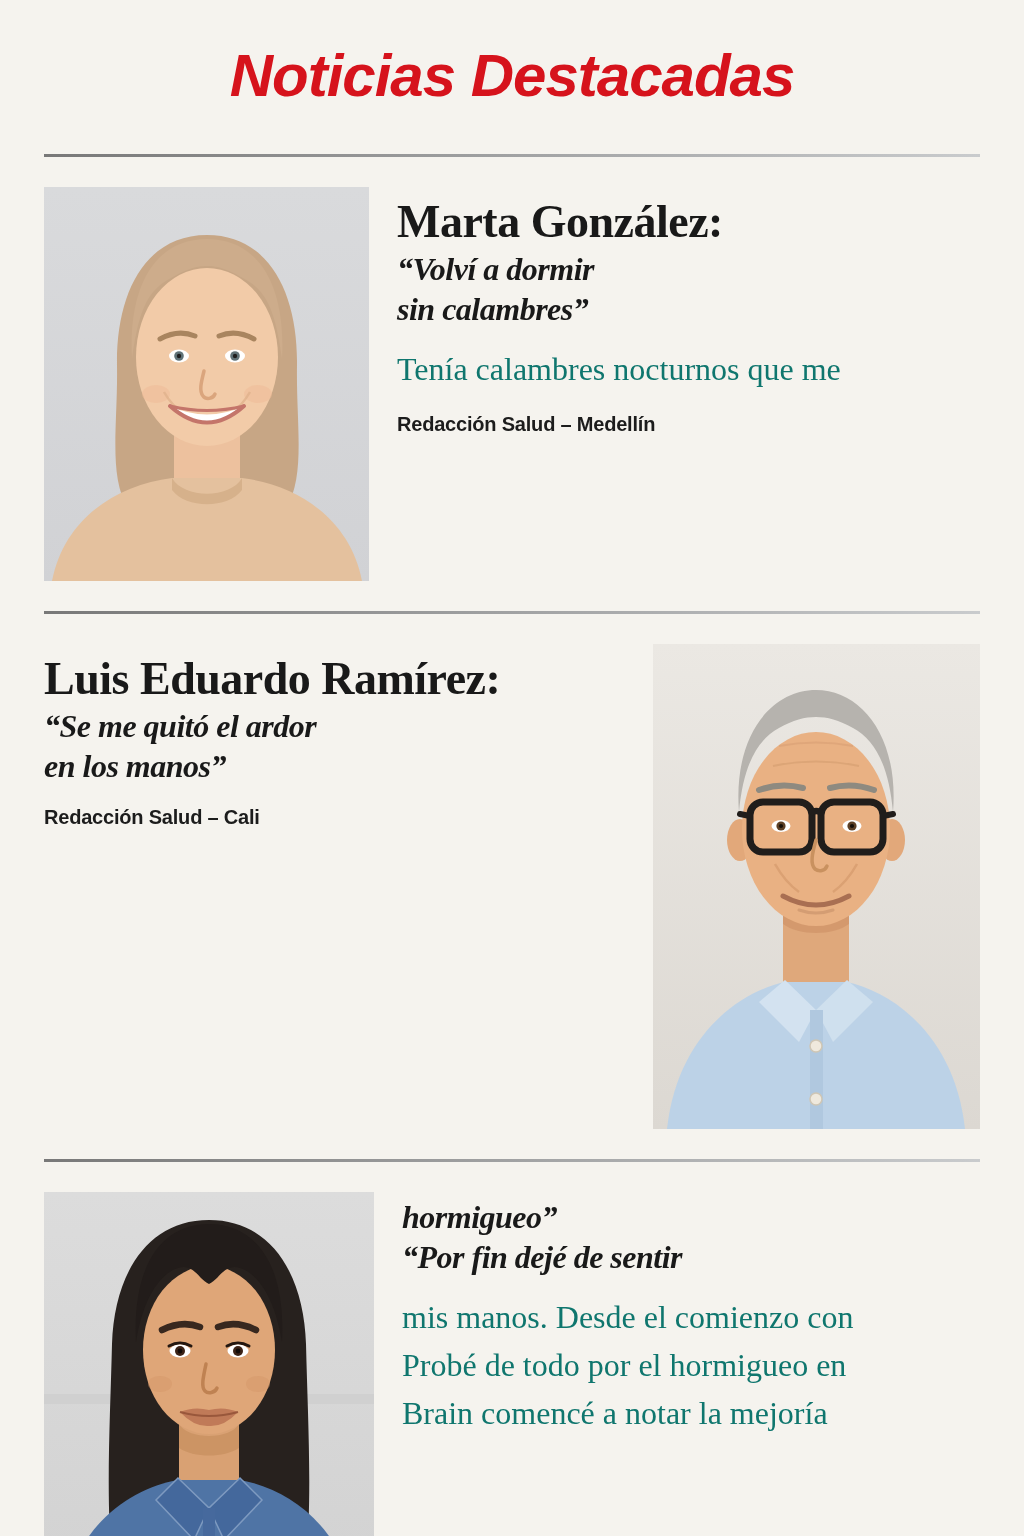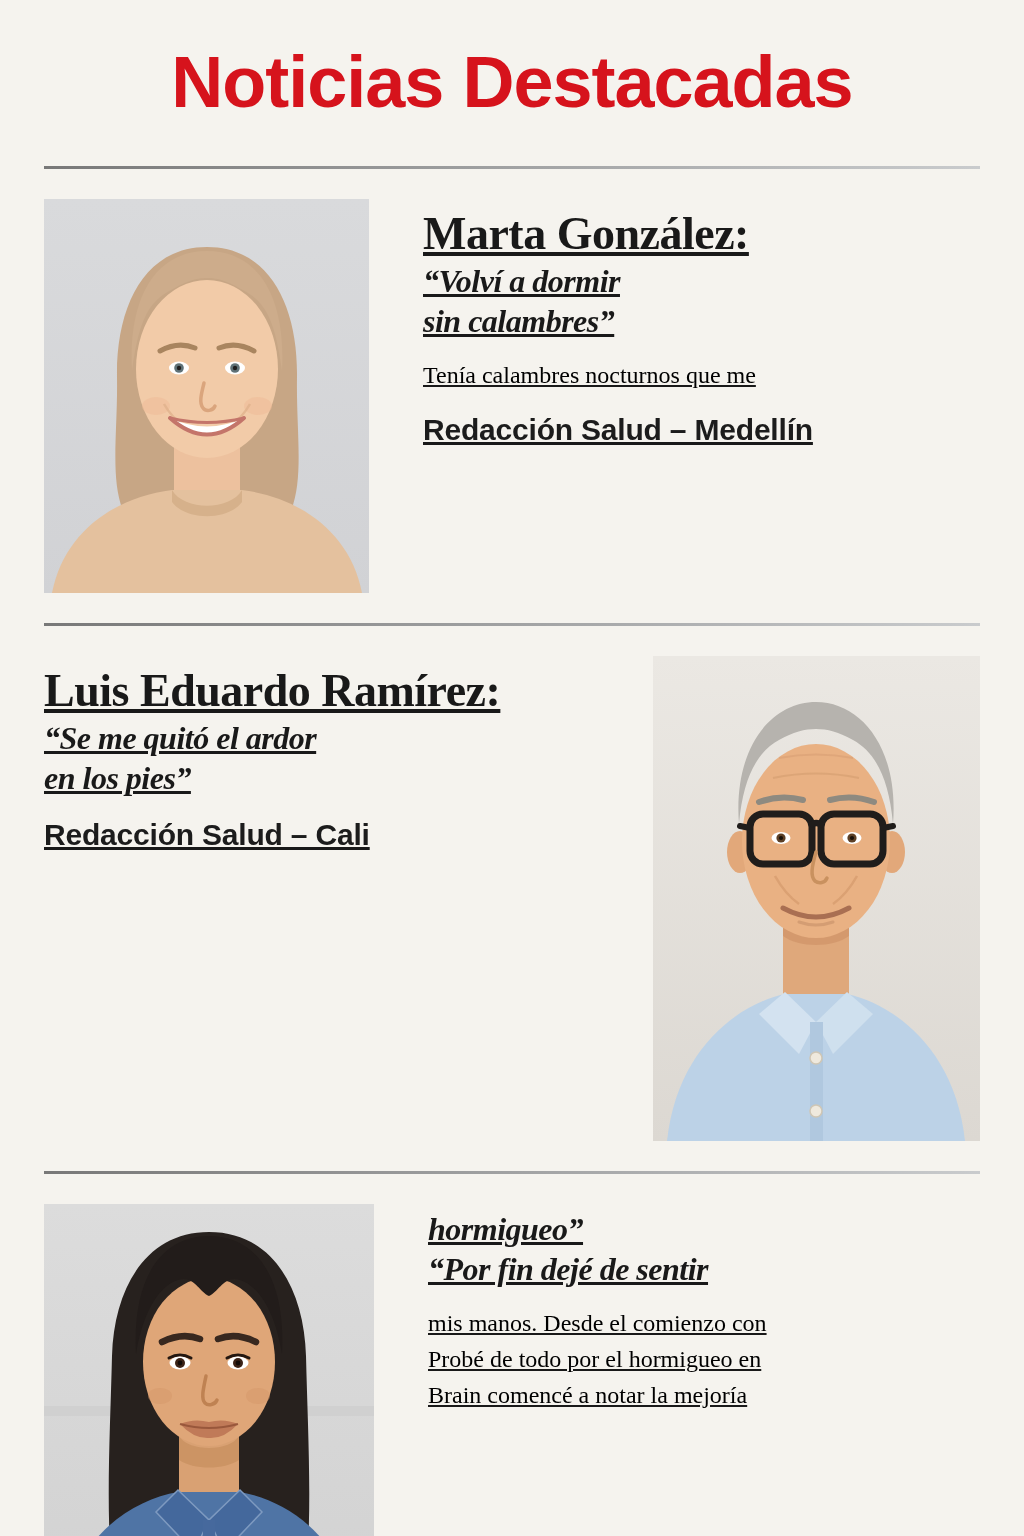--- a/index.html
+++ b/index.html
@@ -8,53 +8,53 @@
     width: 1024px; height: 1536px; overflow: hidden;
     background: #f5f3ee;
     font-family: "Liberation Serif", serif;
     color: #191919;
   }
   .page { padding: 0 44px; }
 
   .page-title {
     margin: 46px 0 0; text-align: center;
     font-family: "Liberation Sans", sans-serif;
-    font-weight: 700; font-size: 72px; line-height: 1;
-    letter-spacing: -1px; color: #d6131c;
+    font-weight: 700; font-size: 60px; line-height: 1;
+    letter-spacing: -1px; color: #d6131c; font-style: italic;
   }
 
   .divider {
     border: none; height: 3px; margin: 30px 0 0;
     background: linear-gradient(to right, #787878, #c9cbcd);
   }
   .divider.first { margin-top: 48px; }
 
-  .story { display: flex; gap: 54px; margin-top: 30px; text-decoration: underline; }
+  .story { display: flex; gap: 28px; margin-top: 30px; }
   .story .photo { flex: 0 0 auto; overflow: hidden; background: #d6d7d9; }
   .photo svg { display: block; }
   .photo-marta   { width: 325px; height: 394px; }
   .photo-luis    { width: 327px; height: 485px; }
   .photo-claudia { width: 330px; height: 400px; }
 
   .story-text { flex: 1 1 auto; padding-top: 6px; min-width: 0; }
   .story-name {
     margin: 0; font-size: 46px; line-height: 1.24;
     font-weight: 700; letter-spacing: -0.5px; white-space: nowrap;
   }
   .story-quote {
     font-size: 32px; line-height: 1.24; font-weight: 700;
     font-style: italic; letter-spacing: -0.5px;
   }
   .story-quote .line { white-space: nowrap; }
-  .story-body { margin: 16px 0 0; font-size: 24px; line-height: 1.5; color: #000000; }
+  .story-body { margin: 16px 0 0; font-size: 32px; line-height: 1.5; color: #0f766e; }
   .story-body .line { display: block; white-space: nowrap; }
   .story-byline {
     margin-top: 20px;
     font-family: "Liberation Sans", sans-serif;
-    font-weight: 700; font-size: 30px; letter-spacing: -0.2px;
+    font-weight: 700; font-size: 20px; letter-spacing: -0.2px;
     color: #1c1c1c; white-space: nowrap;
   }
 </style>
 </head>
 <body style="background-color: rgb(245, 243, 238);">
 
 <div class="page">
 
   <h1 class="page-title" style="color: rgb(214, 19, 28);">Noticias Destacadas</h1>
 
@@ -107,21 +107,21 @@
     </div>
   </section>
 
   <hr class="divider">
 
   <section class="story">
     <div class="story-text">
       <h2 class="story-name">Luis Eduardo Ramírez:</h2>
       <div class="story-quote">
         <div class="line">“Se me quitó el ardor</div>
-        <div class="line">en los pies”</div>
+        <div class="line">en los manos”</div>
       </div>
       <div class="story-byline">Redacción Salud – Cali</div>
     </div>
     <figure class="photo photo-luis" style="margin:0">
       <svg width="327" height="485" viewBox="0 0 327 485">
         <defs>
           <linearGradient id="bg2" x1="0" y1="0" x2="0" y2="1">
             <stop offset="0" stop-color="#ebe8e3"></stop>
               <stop offset="1" stop-color="#dcd8d2"></stop>
           </linearGradient>

